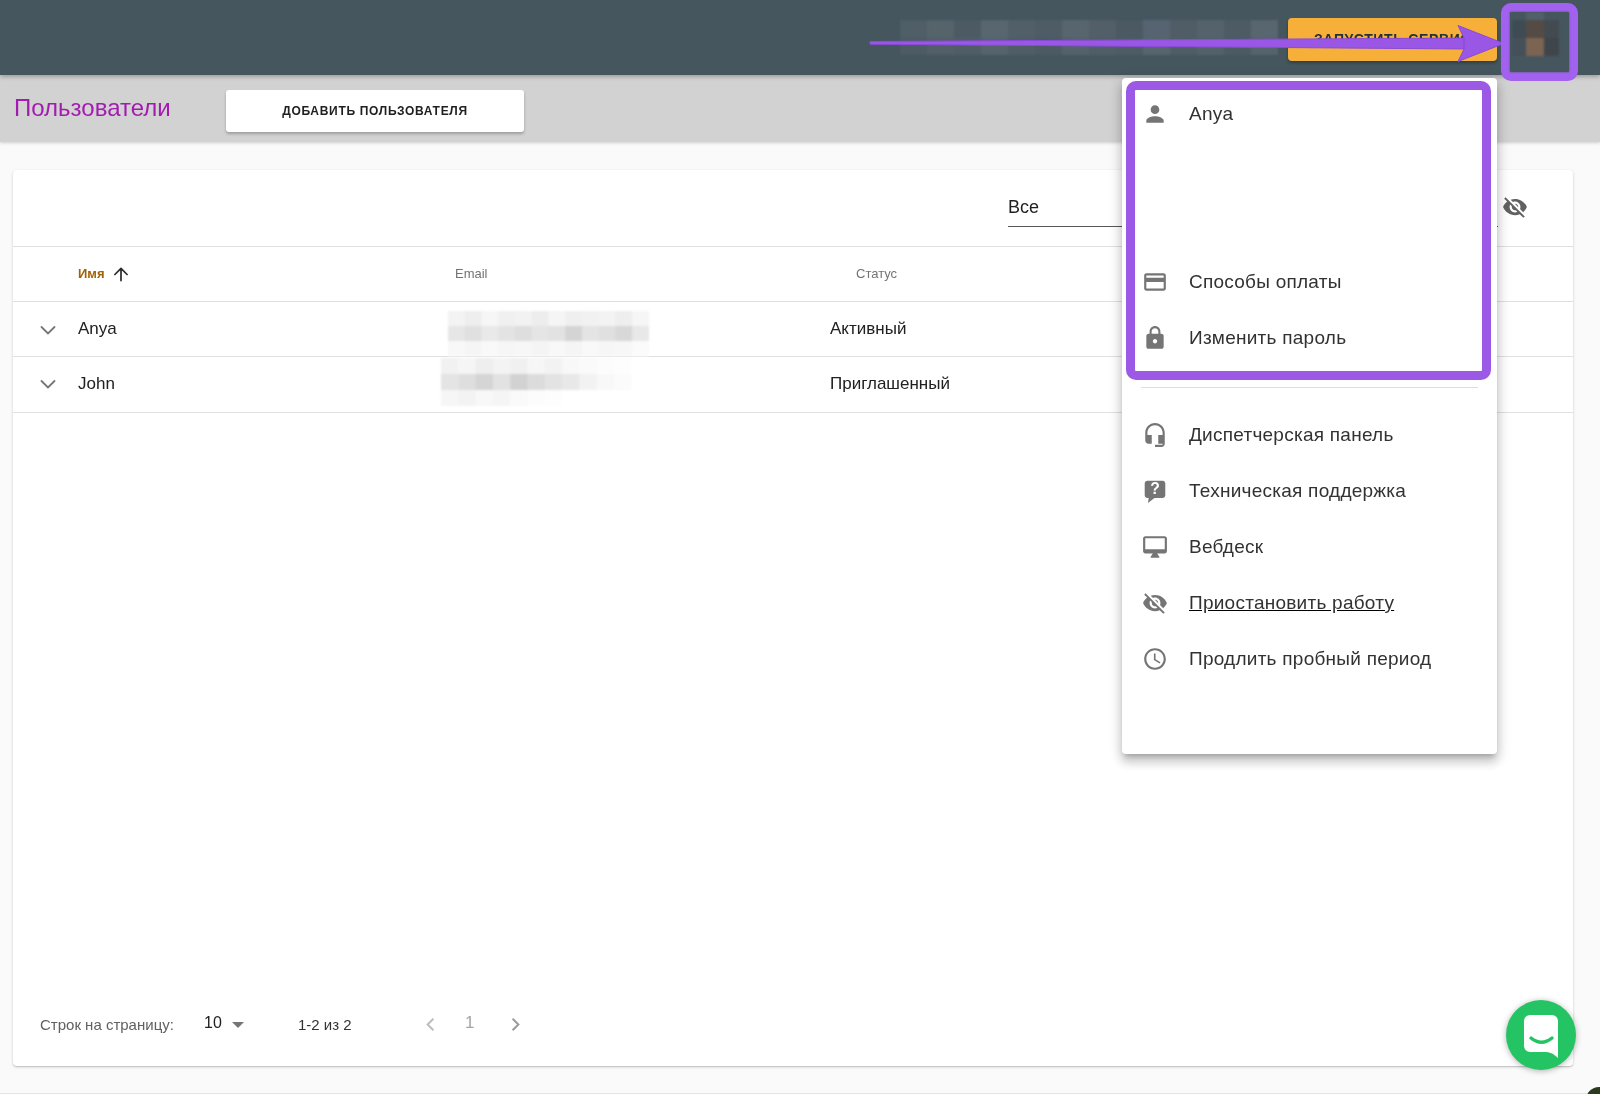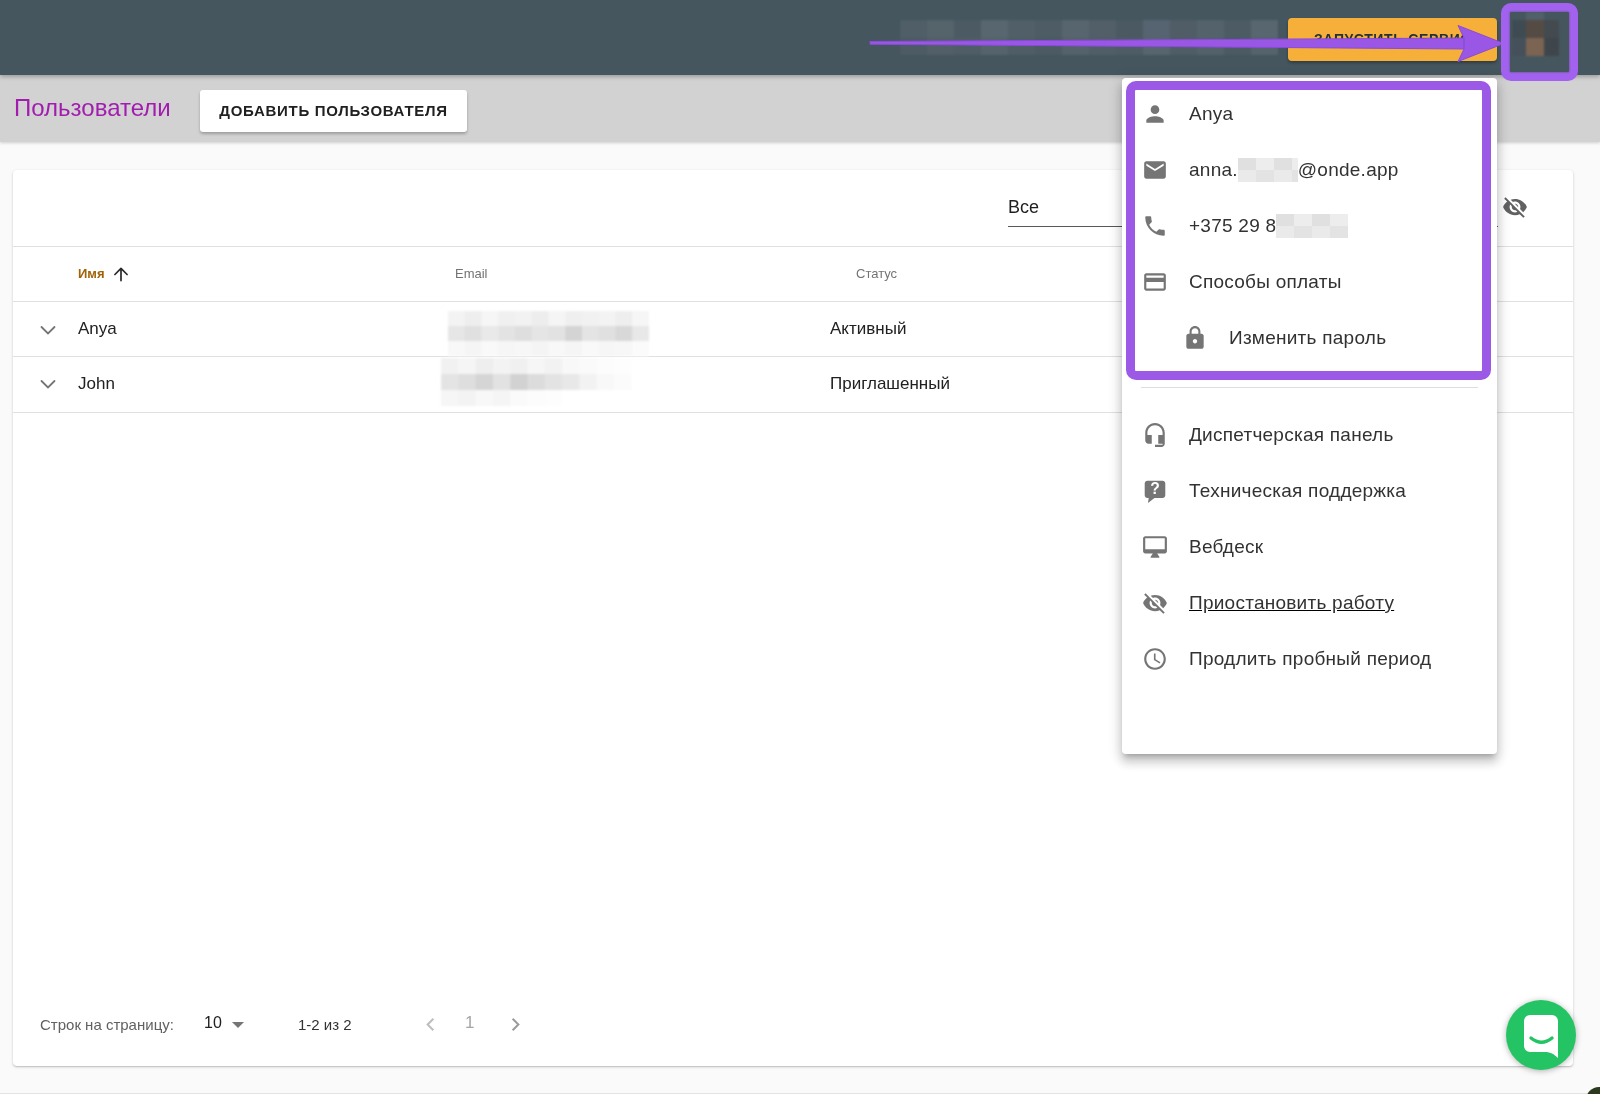--- a/index.html
+++ b/index.html
@@ -9,21 +9,21 @@
 
 
 .topbar { position:absolute; left:0; top:0; width:1600px; height:75px; background:#45565F; box-shadow:0 2px 4px rgba(0,0,0,.25); z-index:5; }
 .btn-launch { position:absolute; left:1288px; top:18px; width:209px; height:43px; background:#F6B03A; border-radius:4px; box-shadow:0 2px 3px rgba(0,0,0,.3); font-size:14px; font-weight:bold; color:#243138; letter-spacing:.6px; text-align:center; line-height:43px; }
 .avatar { position:absolute; left:1501px; top:3px; width:77px; height:78px; border:9px solid #A262EF; border-radius:10px; background:#46565E; z-index:10; }
 .arrow-svg { position:absolute; left:865px; top:20px; z-index:6; }
 
 
 .graybar { position:absolute; left:0; top:75px; width:1600px; height:67px; background:#D2D2D2; box-shadow:0 1px 3px rgba(0,0,0,.18); z-index:4; }
 .graybar h1 { position:absolute; left:14px; top:0; line-height:66px; font-size:24px; font-weight:normal; color:#a21caf; }
-.btn-add { position:absolute; left:200px; top:15px; width:267px; height:42px; background:#fff; border-radius:3px; box-shadow:0 2px 3px rgba(0,0,0,.25); font-size:15px; font-weight:bold; color:#202020; letter-spacing:.7px; text-align:center; line-height:42px; }
+.btn-add { position:absolute; left:226px; top:15px; width:298px; height:42px; background:#fff; border-radius:3px; box-shadow:0 2px 3px rgba(0,0,0,.25); font-size:12px; font-weight:bold; color:#202020; letter-spacing:.7px; text-align:center; line-height:42px; }
 
 
 .card { position:absolute; left:13px; top:170px; width:1560px; height:896px; background:#fff; border-radius:4px; box-shadow:0 1px 3px rgba(0,0,0,.18), 0 1px 1px rgba(0,0,0,.1); }
 .hr { position:absolute; left:0; width:1560px; height:1px; background:#e0e0e0; }
 .vse { position:absolute; left:995px; top:27px; font-size:18px; color:#1f1f1f; }
 .vse-line { position:absolute; left:995px; top:55.5px; width:490px; height:1.5px; background:#585858; }
 .eye-top { position:absolute; left:1489px; top:24px; }
 .th { position:absolute; top:96px; font-size:13px; color:#737373; }
 .td { position:absolute; font-size:17px; color:#212121; line-height:20px; }
 
@@ -143,39 +143,27 @@
   <div class="btn-add">ДОБАВИТЬ ПОЛЬЗОВАТЕЛЯ</div>
 </div>
 
 <div class="menu">
   <div class="mi" style="top:8px;">
       <svg width="26" height="26" viewBox="0 0 24 24" fill="#757575">
         <path d="M12 12c2.21 0 4-1.79 4-4s-1.79-4-4-4-4 1.79-4 4 1.79 4 4 4zm0 2c-2.67 0-8 1.34-8 4v2h16v-2c0-2.66-5.33-4-8-4z"></path>
       </svg>
       <span class="t">Anya</span>
     </div>
-  <div class="mi" style="top:64px;">
-      <svg width="26" height="26" viewBox="0 0 24 24" fill="#757575">
-        <path d="M20 4H4c-1.1 0-1.99.9-1.99 2L2 18c0 1.1.9 2 2 2h16c1.1 0 2-.9 2-2V6c0-1.1-.9-2-2-2zm0 4l-8 5-8-5V6l8 5 8-5v2z"></path>
-      </svg>
-      <span class="t">anna.<span class="blur-g" style="width:60px;"></span>@onde.app</span>
-    </div>
-  <div class="mi" style="top:120px;">
-      <svg width="26" height="26" viewBox="0 0 24 24" fill="#757575">
-        <path d="M6.62 10.79c1.44 2.83 3.76 5.14 6.59 6.59l2.2-2.2c.27-.27.67-.36 1.02-.24 1.12.37 2.33.57 3.57.57.55 0 1 .45 1 1V20c0 .55-.45 1-1 1-9.39 0-17-7.61-17-17 0-.55.45-1 1-1h3.5c.55 0 1 .45 1 1 0 1.25.2 2.45.57 3.57.11.35.03.74-.25 1.02l-2.2 2.2z"></path>
-      </svg>
-      <span class="t">+375 29 8<span class="blur-g" style="width:72px;"></span></span>
-    </div>
   <div class="mi" style="top:176px;">
       <svg width="26" height="26" viewBox="0 0 24 24" fill="#757575">
         <path d="M20 4H4c-1.11 0-1.99.89-1.99 2L2 18c0 1.11.89 2 2 2h16c1.11 0 2-.89 2-2V6c0-1.11-.89-2-2-2zm0 14H4v-6h16v6zm0-10H4V6h16v2z"></path>
       </svg>
       <span class="t">Способы оплаты</span>
     </div>
-  <div class="mi" style="top:232px;margin-left:40px;">
+  <div class="mi" style="top:232px;">
       <svg width="26" height="26" viewBox="0 0 24 24" fill="#757575">
         <path d="M18 8h-1V6c0-2.76-2.24-5-5-5S7 3.24 7 6v2H6c-1.1 0-2 .9-2 2v10c0 1.1.9 2 2 2h12c1.1 0 2-.9 2-2V10c0-1.1-.9-2-2-2zm-6 9c-1.1 0-2-.9-2-2s.9-2 2-2 2 .9 2 2-.9 2-2 2zm3.1-9H8.9V6c0-1.71 1.39-3.1 3.1-3.1 1.71 0 3.1 1.39 3.1 3.1v2z"></path>
       </svg>
       <span class="t">Изменить пароль</span>
     </div>
   <div class="menu-div"></div>
   <div class="mi" style="top:329px;">
       <svg width="26" height="26" viewBox="0 0 24 24" fill="#757575">
         <path d="M12 1c-4.97 0-9 4.03-9 9v7c0 1.66 1.34 3 3 3h3v-8H5v-2c0-3.87 3.13-7 7-7s7 3.13 7 7v2h-4v8h4v1h-7v2h6c1.66 0 3-1.34 3-3V10c0-4.97-4.03-9-9-9z"></path>
       </svg>

